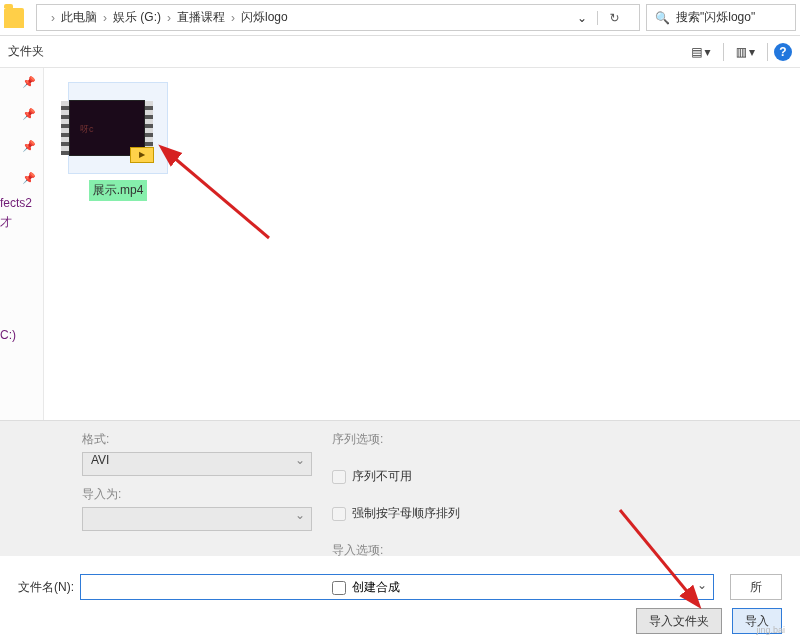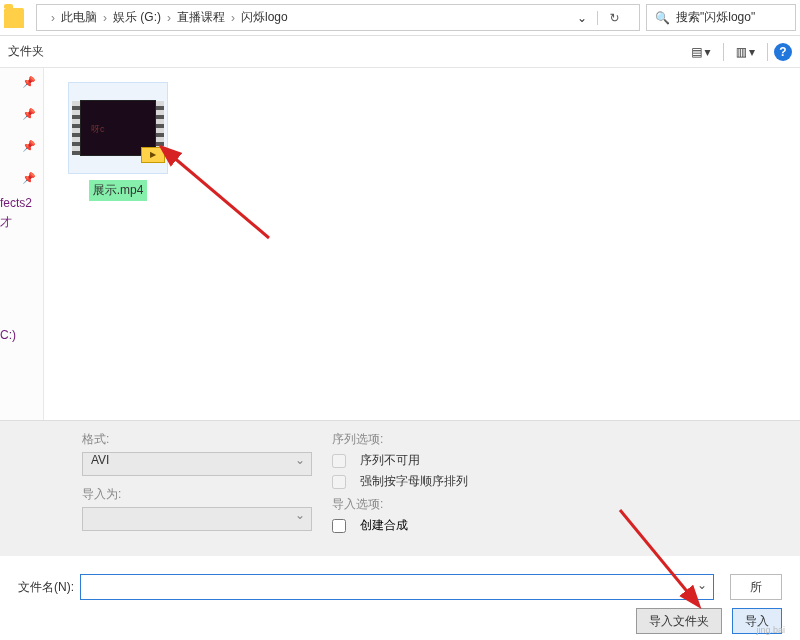--- a/index.html
+++ b/index.html
@@ -20,36 +20,36 @@
   .tb-btn{display:flex;align-items:center;gap:2px;padding:4px 6px;color:#444}
   .tb-divider{width:1px;height:18px;background:#ccc;margin:0 6px}
   .help-icon{width:18px;height:18px;border-radius:50%;background:#2277dd;color:#fff;display:flex;align-items:center;justify-content:center;font-weight:bold}
   
   .main{display:flex;height:352px}
   .sidebar{width:44px;border-right:1px solid #e8e8e8;background:#fcfcfc;position:relative}
   .pin{position:absolute;left:22px;color:#777;font-size:11px}
   .side-label{position:absolute;left:0;font-size:12px;color:#701a75;white-space:nowrap}
   .content{flex:1;background:#fff;padding:14px 0 0 24px;position:relative}
   .file{width:100px;text-align:center}
-  .thumb-wrap{width:100px;height:92px;background:#eef4fc;display:flex;align-items:center;justify-content:center;border:1px solid #cfe2f8}
+  .thumb-wrap{width:100px;height:92px;background:#eef4fc;display:flex;align-items:center;justify-content:flex-start;border:1px solid #cfe2f8}
   .thumb{width:76px;height:56px;background:#1b0a1a;position:relative;border:1px solid #222}
   .sprocket{position:absolute;top:0;bottom:0;width:8px;background:repeating-linear-gradient(#d9d9d9 0 5px,#555 5px 9px)}
   .sprocket.l{left:-9px}.sprocket.r{right:-9px}
   .thumb-txt{position:absolute;left:10px;top:22px;color:#733;font-size:9px}
   .cursor-badge{position:absolute;right:-10px;bottom:-8px;width:24px;height:16px;background:#ffd24a;border:1px solid #c79a00;font-size:8px;line-height:14px;text-align:center;color:#6b4b00}
   .file-name{margin-top:6px;background:#86efac;padding:2px 4px;display:inline-block}
   
   .arrow1{position:absolute;width:120px;height:120px;pointer-events:none}
   
   .opts{background:#f0f0f0;height:136px;border-top:1px solid #ddd;padding:10px 0 0 82px;position:relative;color:#555}
   .opt-col{position:absolute}
   .opt-label{color:#888;margin-bottom:4px}
   .combo{width:230px;height:24px;border:1px solid #c5c5c5;background:#e9e9e9;display:flex;padding:0 8px;color:#888;position:relative}
   .combo .dd{position:absolute;right:6px;color:#888}
-  .chk{display:flex;align-items:center;gap:14px;margin:4px 0;color:#777}
+  .chk{display:flex;align-items:center;gap:6px;margin:20px 0;color:#777}
   .chk input{width:14px;height:14px}
   .chk.link span{color:#000000}
   
   .fname-row{position:absolute;left:0;right:0;bottom:40px;display:flex;align-items:center;padding:0 18px;gap:6px}
   .fname-label{white-space:nowrap}
   .fname-input{flex:1;height:26px;border:1px solid #2f7bd8;position:relative}
   .fname-input .dd{position:absolute;right:6px;top:3px;color:#555}
   .fmt{width:52px;height:26px;border:1px solid #bbb;margin-left:10px;background:#fff;display:flex;align-items:center;justify-content:center;color:#666}
   
   .btn-row{position:absolute;right:18px;bottom:6px;display:flex;gap:10px}

